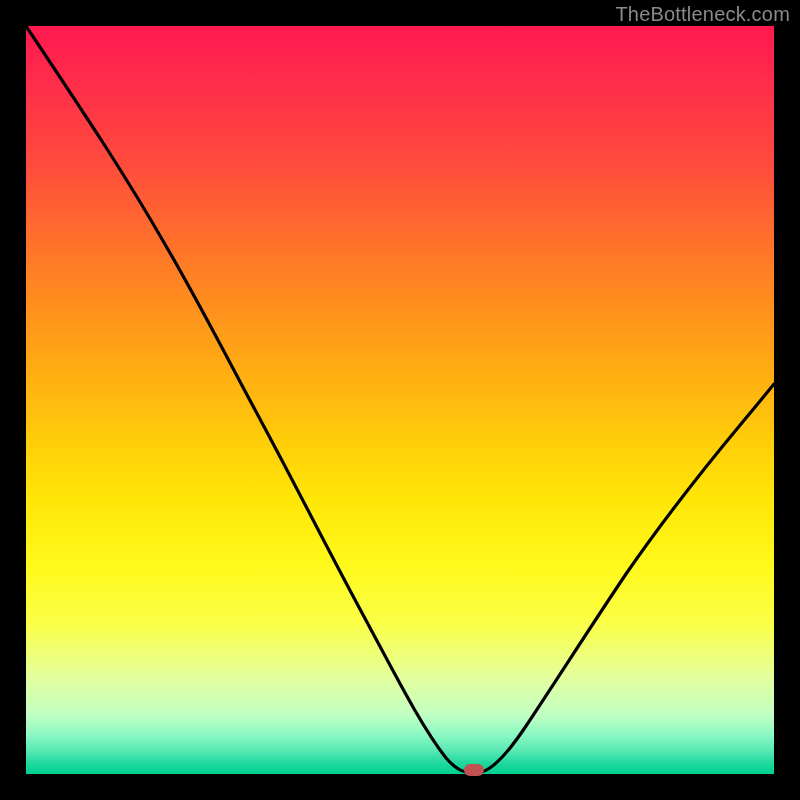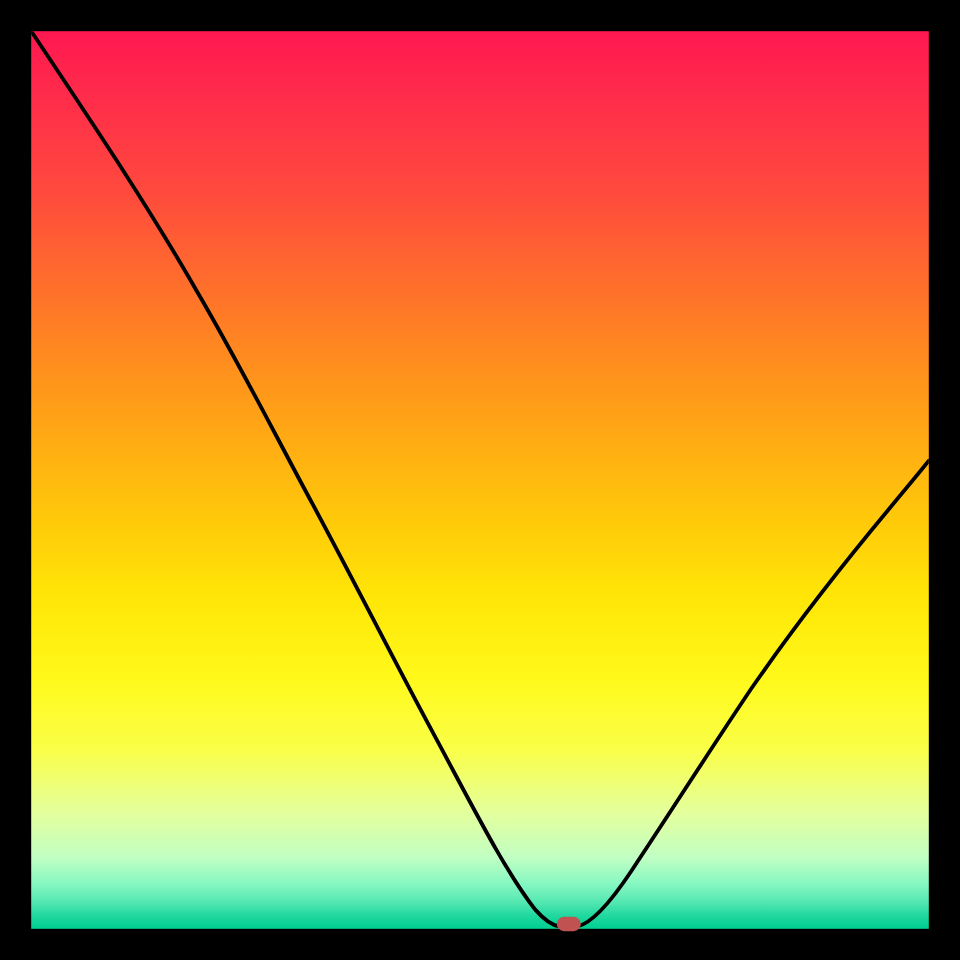--- a/index.html
+++ b/index.html
@@ -68,20 +68,21 @@
     border-radius: 6px;
     background: #c15252;
     transform: translate(-50%, -50%);
   }
 </style>
 </head>
 <body>
 
 <div class="frame">
 
+  <div class="watermark">TheBottleneck.com</div>
 
   <div class="plot-area">
 
     <svg class="curve" viewBox="0 0 748 748" preserveAspectRatio="none">
       <path d="M 0 0
                C 60 90, 100 150, 140 220
                C 175 280, 200 330, 235 395
                C 270 460, 300 520, 335 585
                C 370 650, 395 700, 420 732
                C 428 741, 434 745, 440 746

